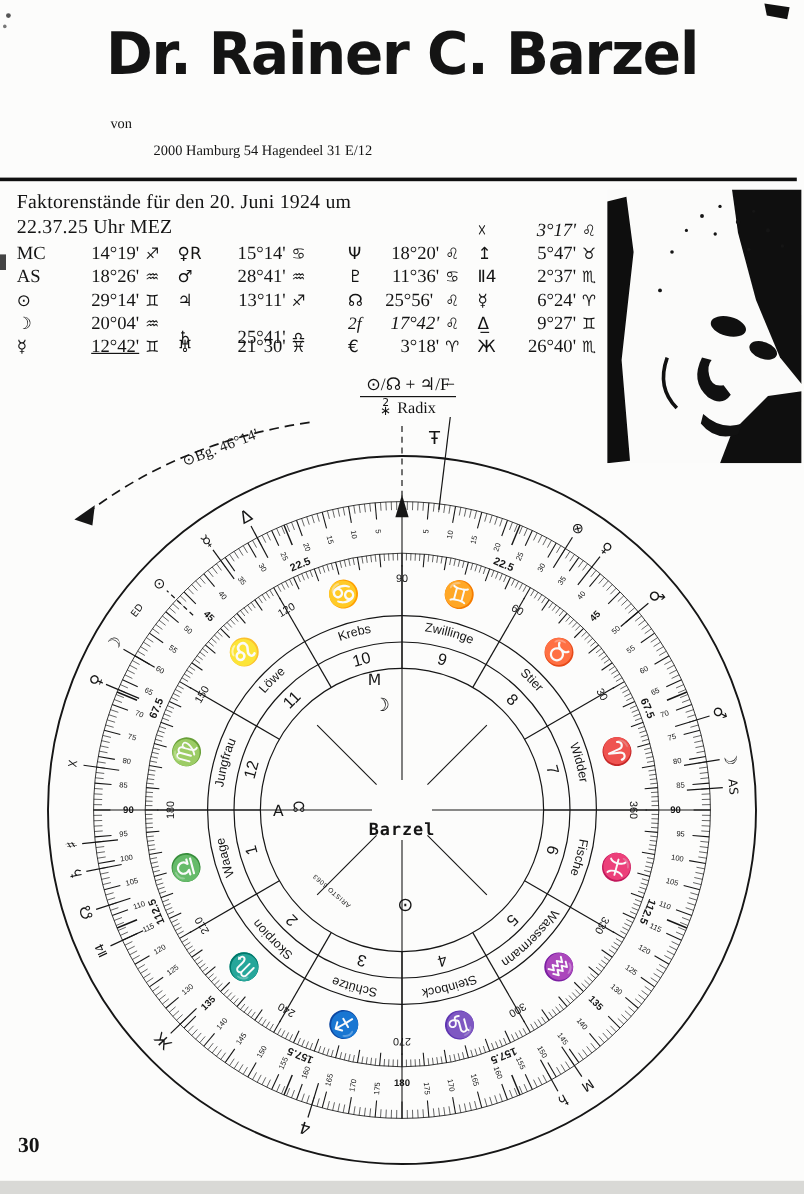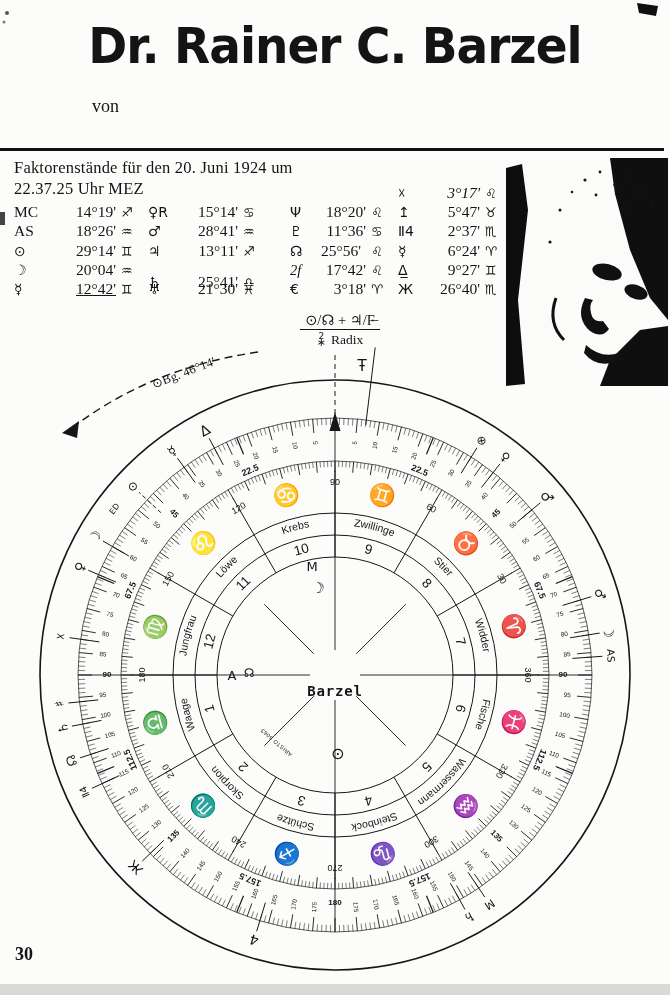--- a/index.html
+++ b/index.html
@@ -2,21 +2,21 @@
 <html><head>
 <meta charset="utf-8">
 <style>
   html,body{margin:0;padding:0;}
   #page{position:relative;width:670px;height:995px;background:#fcfcfb;overflow:hidden;
         font-family:"Liberation Serif",serif;color:#141414;}
   .abs{position:absolute;}
   #title{top:18px;left:0;width:670px;text-align:center;
          font-family:"DejaVu Sans",sans-serif;font-weight:bold;font-size:47px;
          letter-spacing:-1px;transform:scaleY(1.04);}
-  .byline{font-size:18px;}
+  .byline{font-size:12px;}
   #divider{top:148px;left:0;width:664px;height:2.5px;background:#101010;}
   .heading{font-size:16.5px;letter-spacing:.2px;}
   .frow{display:flex;align-items:baseline;height:19.3px;font-size:15.5px;}
   .fg{font-family:"DejaVu Sans",sans-serif;font-size:14px;}
   .fg.serif{font-family:"Liberation Serif",serif;font-size:15.5px;}
   .fg.script{font-family:"Liberation Serif",serif;font-style:italic;font-size:14.5px;}
   .fv{text-align:right;padding-right:5px;}
   .fs2{font-family:"DejaVu Sans",sans-serif;font-size:13px;}
   #radix-formula{top:312px;left:272px;width:136px;text-align:center;font-size:14.5px;}
   #radix-formula span{border-bottom:1.6px solid #141414;padding:0 5px 1px 5px;}
@@ -982,20 +982,21 @@
       <polygon points="335,412 329.46429060824136,431.0628033252616 340.53570939175864,431.0628033252616" fill="#161616"></polygon>
       <line x1="335" y1="423" x2="335" y2="353" stroke="#161616" stroke-width="1" stroke-dasharray="5 4"></line>
       <line x1="365.71107453809714" y1="424.8783697863869" x2="375.21688332369865" y2="347.4597699583637" stroke="#161616" stroke-width="1"></line>
       <text x="362.01828025177406" y="366.1796435915589" font-size="15" text-anchor="middle" dominant-baseline="middle" font-family="&quot;DejaVu Sans&quot;,sans-serif">Ŧ</text>
       <path d="M 258 352 Q 150 368 72 428" fill="none" stroke="#161616" stroke-width="1.4" stroke-dasharray="8 5"></path>
       <polygon points="62,433 79,421 77,438" fill="#161616"></polygon>
     </svg>
 
   <div id="title" class="abs">Dr. Rainer C. Barzel</div>
   <div class="abs byline" style="top:96px;left:92px">von</div>
+  <div class="abs byline" style="top:118px;left:128px">2000 Hamburg 54  Hagendeel 31 E/12</div>
   <div id="divider" class="abs"></div>
 
   <div class="abs heading" style="top:158px;left:14px">Faktorenstände für den 20. Juni 1924 um</div>
   <div class="abs heading" style="top:179px;left:14px">22.37.25 Uhr MEZ</div>
 
   <div id="factor-table">
       <div class="abs" style="top: 203px; left: 14px;">
         <div class="frow">
           <span class="fg serif" style="width: 36px;">MC</span>
           <span class="fv" style="width: 66px;">14°19'</span>
@@ -1060,21 +1061,21 @@
           <span class="fv" style="width: 50px;">11°36'</span>
           <span class="fs2" style="width: 24px;">♋</span>
         </div>
         <div class="frow">
           <span class="fg" style="width: 26px;">☊</span>
           <span class="fv" style="width: 50px; text-align: center;">25°56'</span>
           <span class="fs2" style="width: 24px;">♌</span>
         </div>
         <div class="frow">
           <span class="fg script" style="width: 26px;">2f</span>
-          <span class="fv" style="width: 50px;">17°42'</span>
+          <span class="fv" style="width: 50px; font-style: italic;">17°42'</span>
           <span class="fs2" style="width: 24px;">♌</span>
         </div>
         <div class="frow">
           <span class="fg" style="width: 26px;">€</span>
           <span class="fv" style="width: 50px;">3°18'</span>
           <span class="fs2" style="width: 24px;">♈</span>
         </div>
       </div>
       <div class="abs" style="top: 183.8px; left: 398px;">
         <div class="frow">

